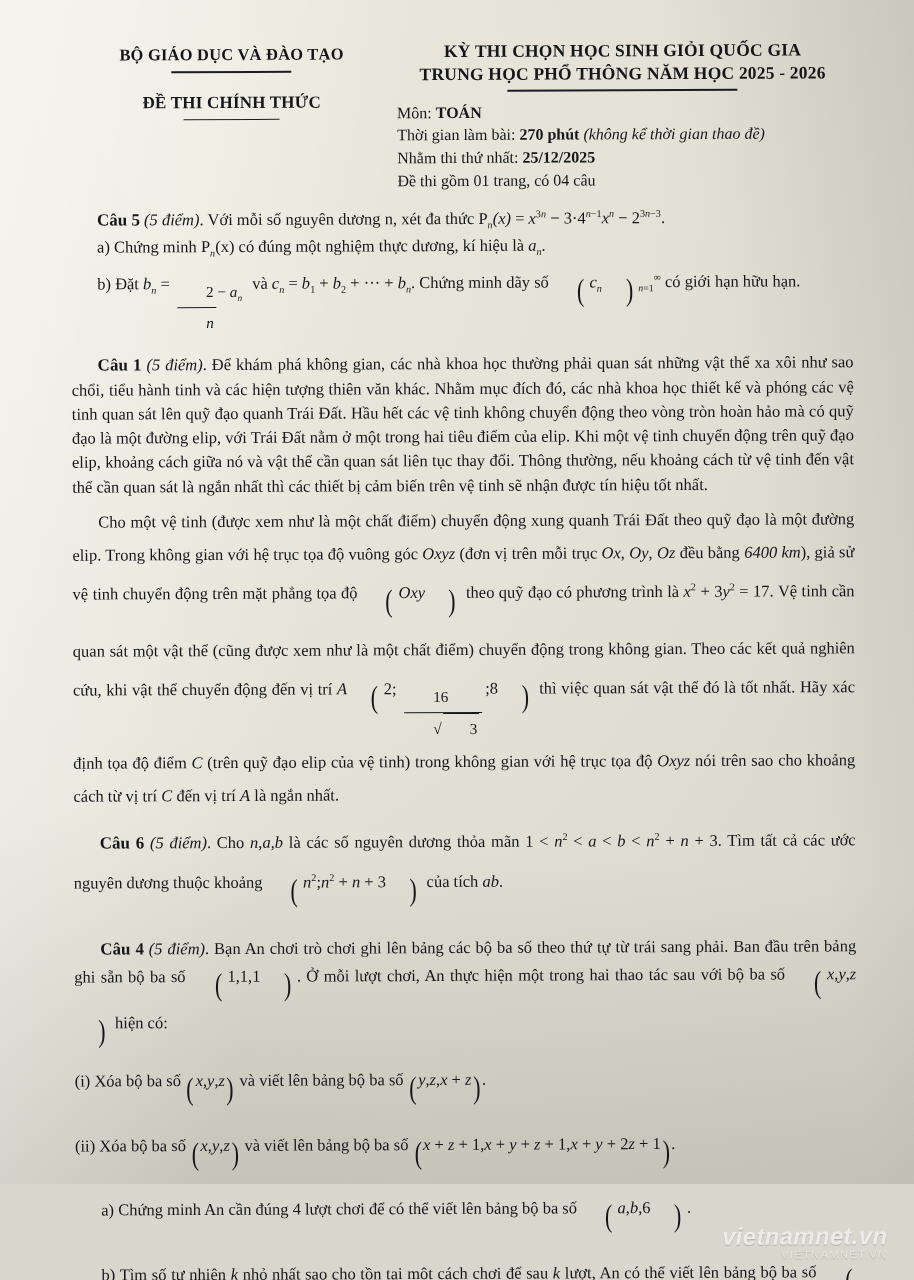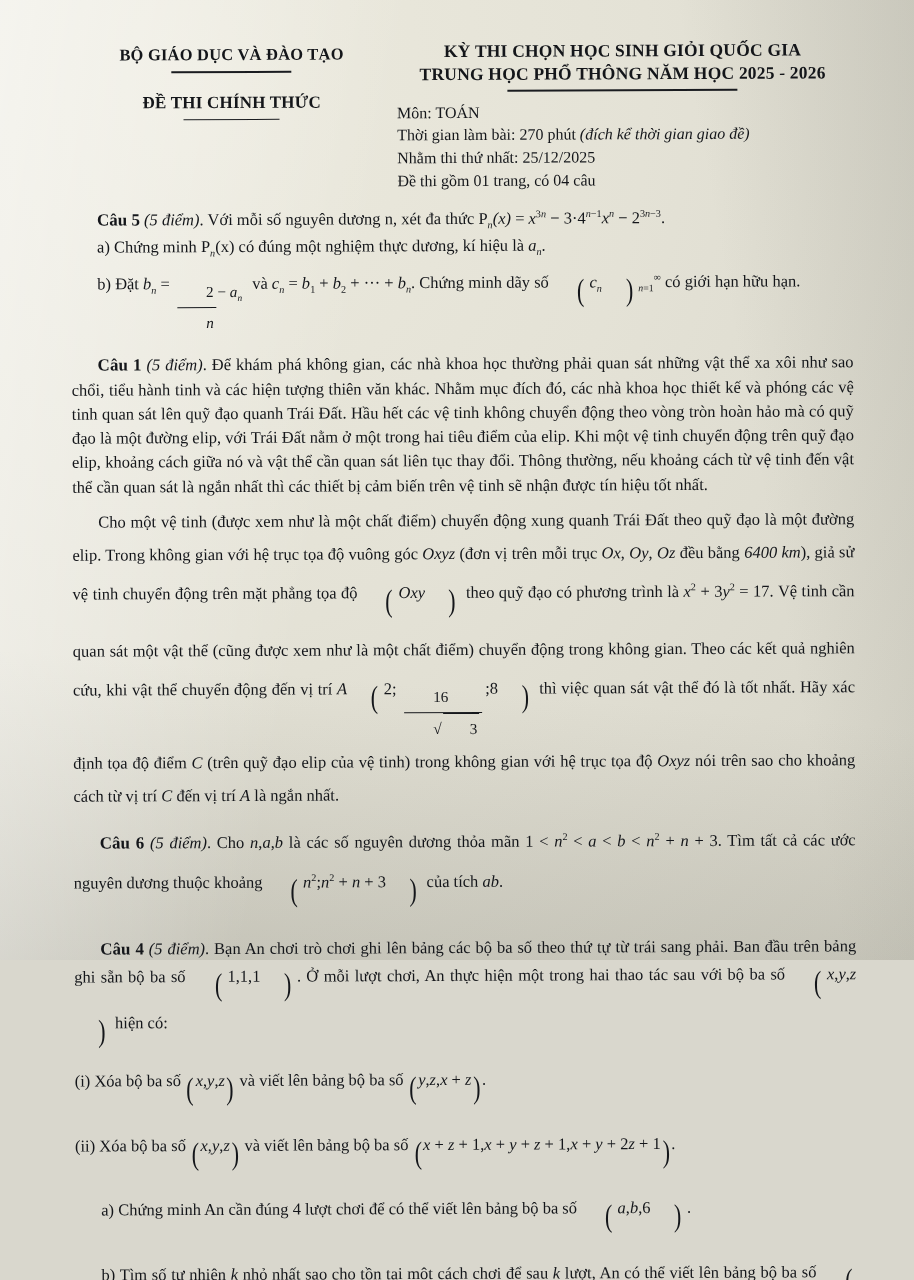--- a/index.html
+++ b/index.html
@@ -10,21 +10,21 @@
     width: 914px;
     height: 1280px;
     background: #d9d7cd;
     font-family: "Liberation Serif", serif;
     color: #14161a;
     overflow: hidden;
   }
   #page {
     position: relative;
     width: 914px;
-    height: 960px;
+    height: 1184px;
     background:
       radial-gradient(ellipse at 20% 8%, #eceade 0%, #e4e2d6 45%, #d6d4c8 100%);
   }
   
   #page::before {
     content: "";
     position: absolute;
     inset: 0;
     background:
       linear-gradient(100deg, rgba(255,255,255,0.55) 0%, rgba(255,255,255,0.0) 38%),
@@ -93,21 +93,21 @@
     width: 230px;
     height: 1.5px;
     background: #1a1c20;
     margin: 4px auto 10px auto;
   }
   .meta {
     font-size: 16px;
     line-height: 1.42;
     padding-left: 4px;
   }
-  .meta b { font-weight: normal; }
+  .meta b { font-weight: bold; }
   .meta i { font-style: italic; }
 
   
   .q {
     margin-top: 14px;
     text-align: justify;
   }
   .q p {
     margin: 0 0 2px 0;
     text-align: justify;
@@ -198,21 +198,21 @@
           <div class="exam-title">TRUNG HỌC PHỔ THÔNG NĂM HỌC 2025 - 2026</div>
           <div class="exam-rule"></div>
           <div class="meta">
             <div>
               <span>Môn:</span>
               <b>TOÁN</b>
             </div>
             <div>
               <span>Thời gian làm bài:</span>
               <b>270 phút</b>
-              <i>(đích kể thời gian giao đề)</i>
+              <i>(không kể thời gian thao đề)</i>
             </div>
             <div>
               <span>Nhằm thi thứ nhất:</span>
               <b>25/12/2025</b>
             </div>
             <div>Đề thi gồm 01 trang, có 04 câu</div>
           </div>
         </div>
       </div>
 
@@ -271,14 +271,18 @@
         <p class="indent tall">
           <span>a) Chứng minh An cần đúng 4 lượt chơi để có thể viết lên bảng bộ ba số </span><span class="pbig">(</span><span class="m">a</span>,<span class="m">b</span>,6<span class="pbig">)</span><span>.</span>
         </p>
         <p class="indent tall">
           <span>b) Tìm số tự nhiên </span><span class="m">k</span><span> nhỏ nhất sao cho tồn tại một cách chơi để sau </span><span class="m">k</span><span> lượt, An có thể viết lên bảng bộ ba số </span><span class="pbig">(</span>,,129
         </p>
       </div>
 
     </div>
 
+    <div class="watermark">
+      <div class="wm-main"><span>vietnamnet</span><span>.vn</span></div>
+      <div class="wm-sub">VIETNAMNET.VN</div>
+    </div>
   </div>
 </div>
 
 </body></html>

